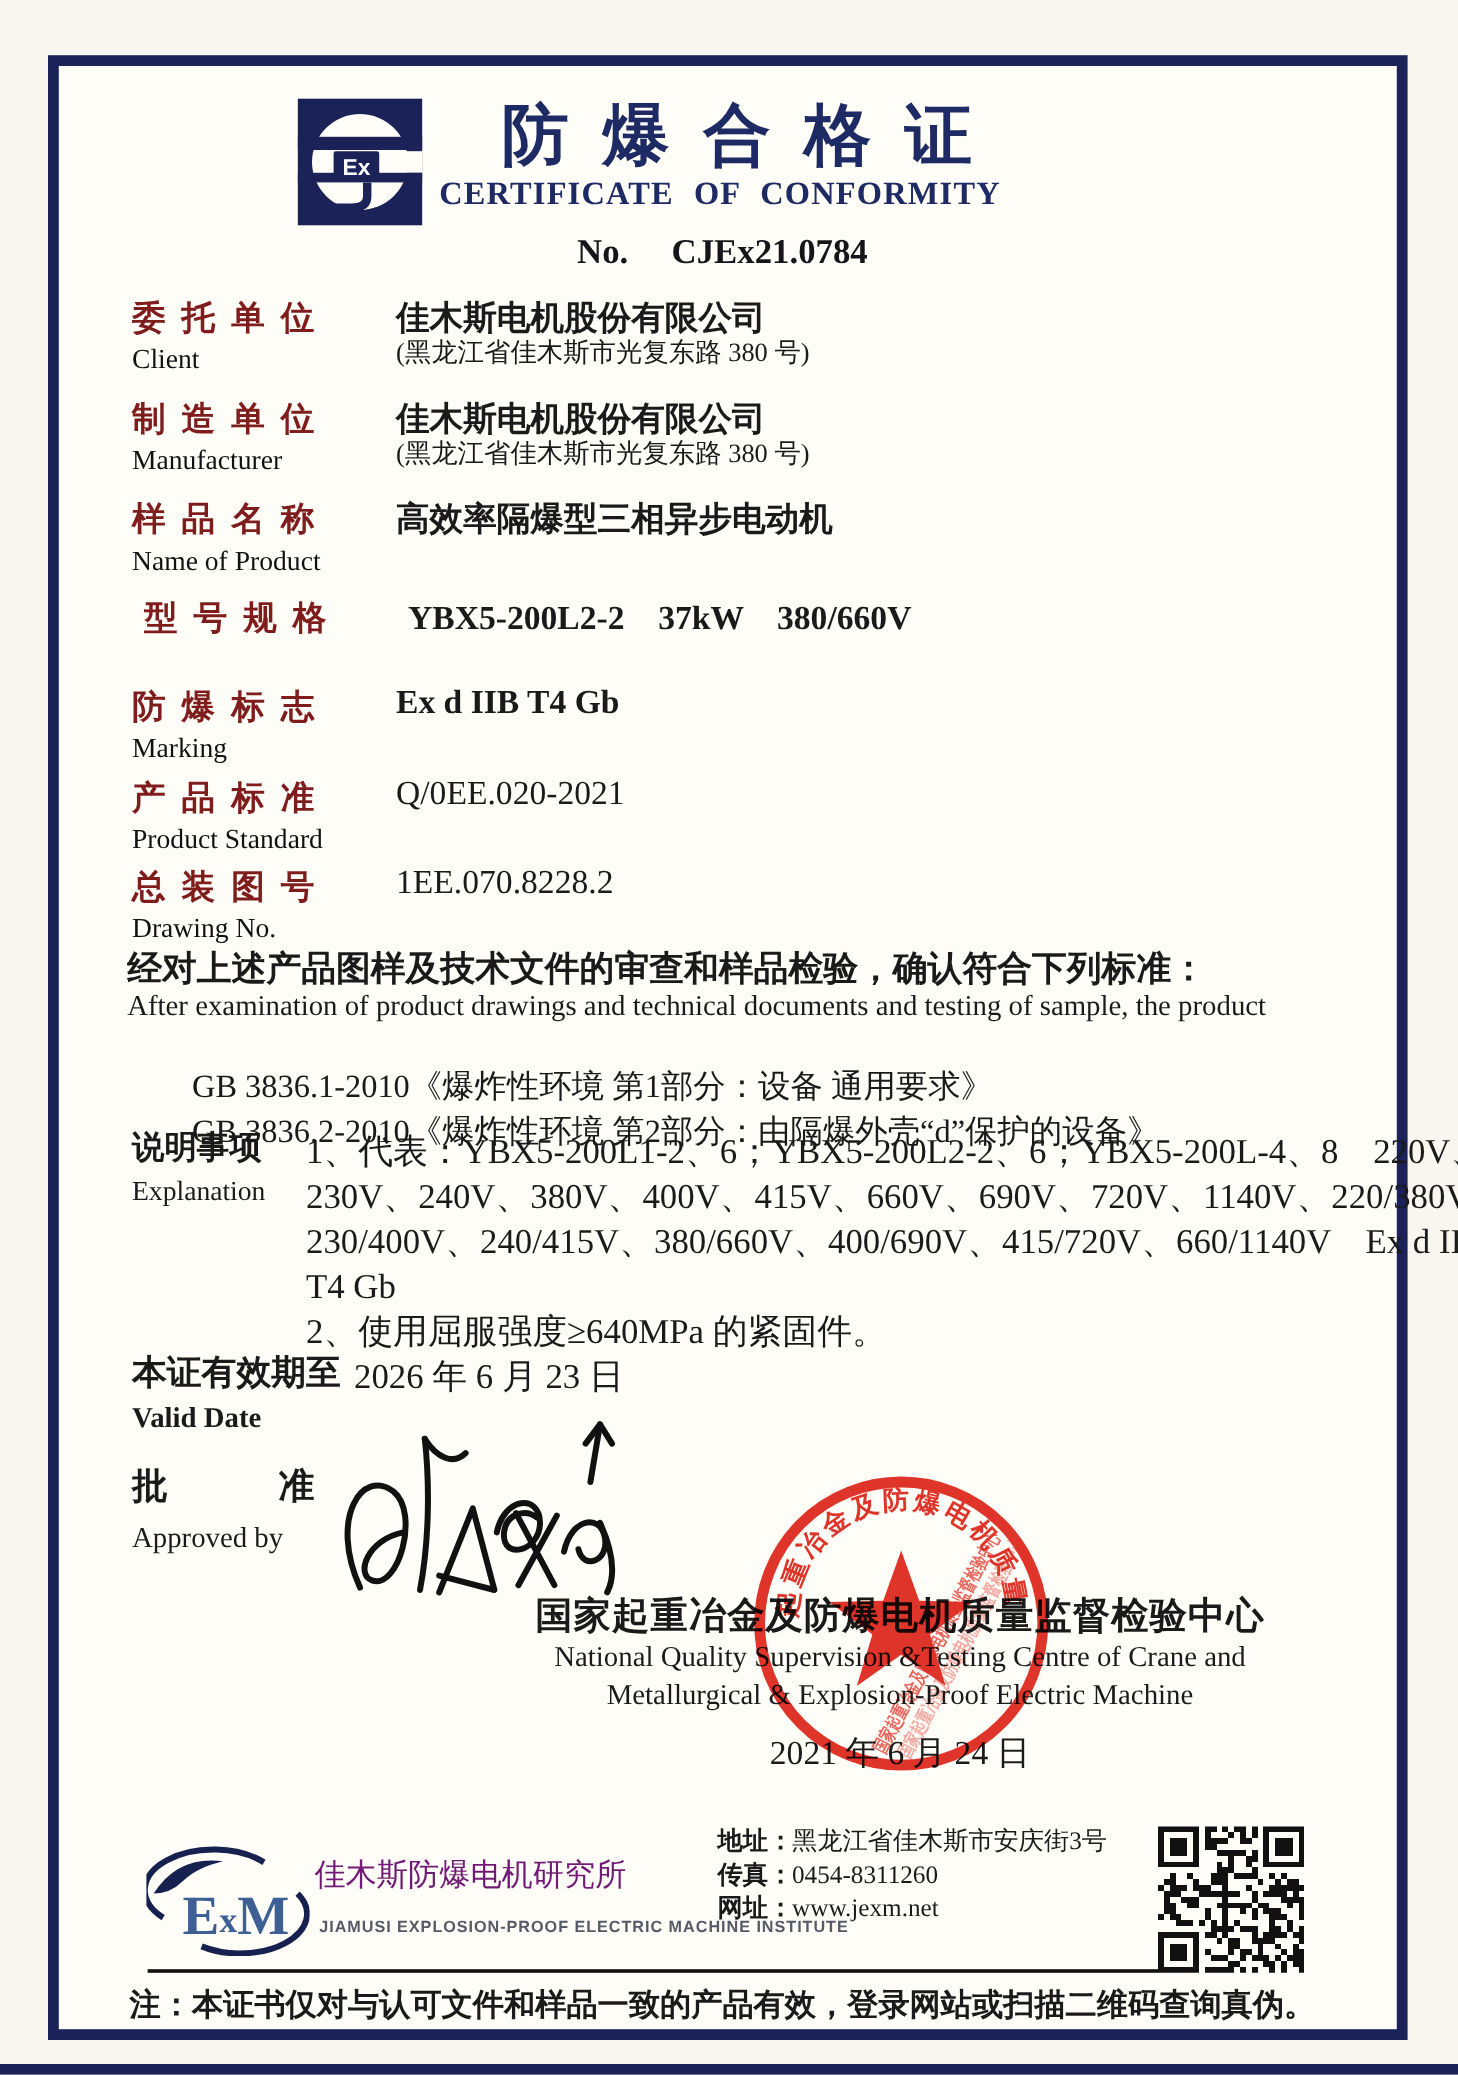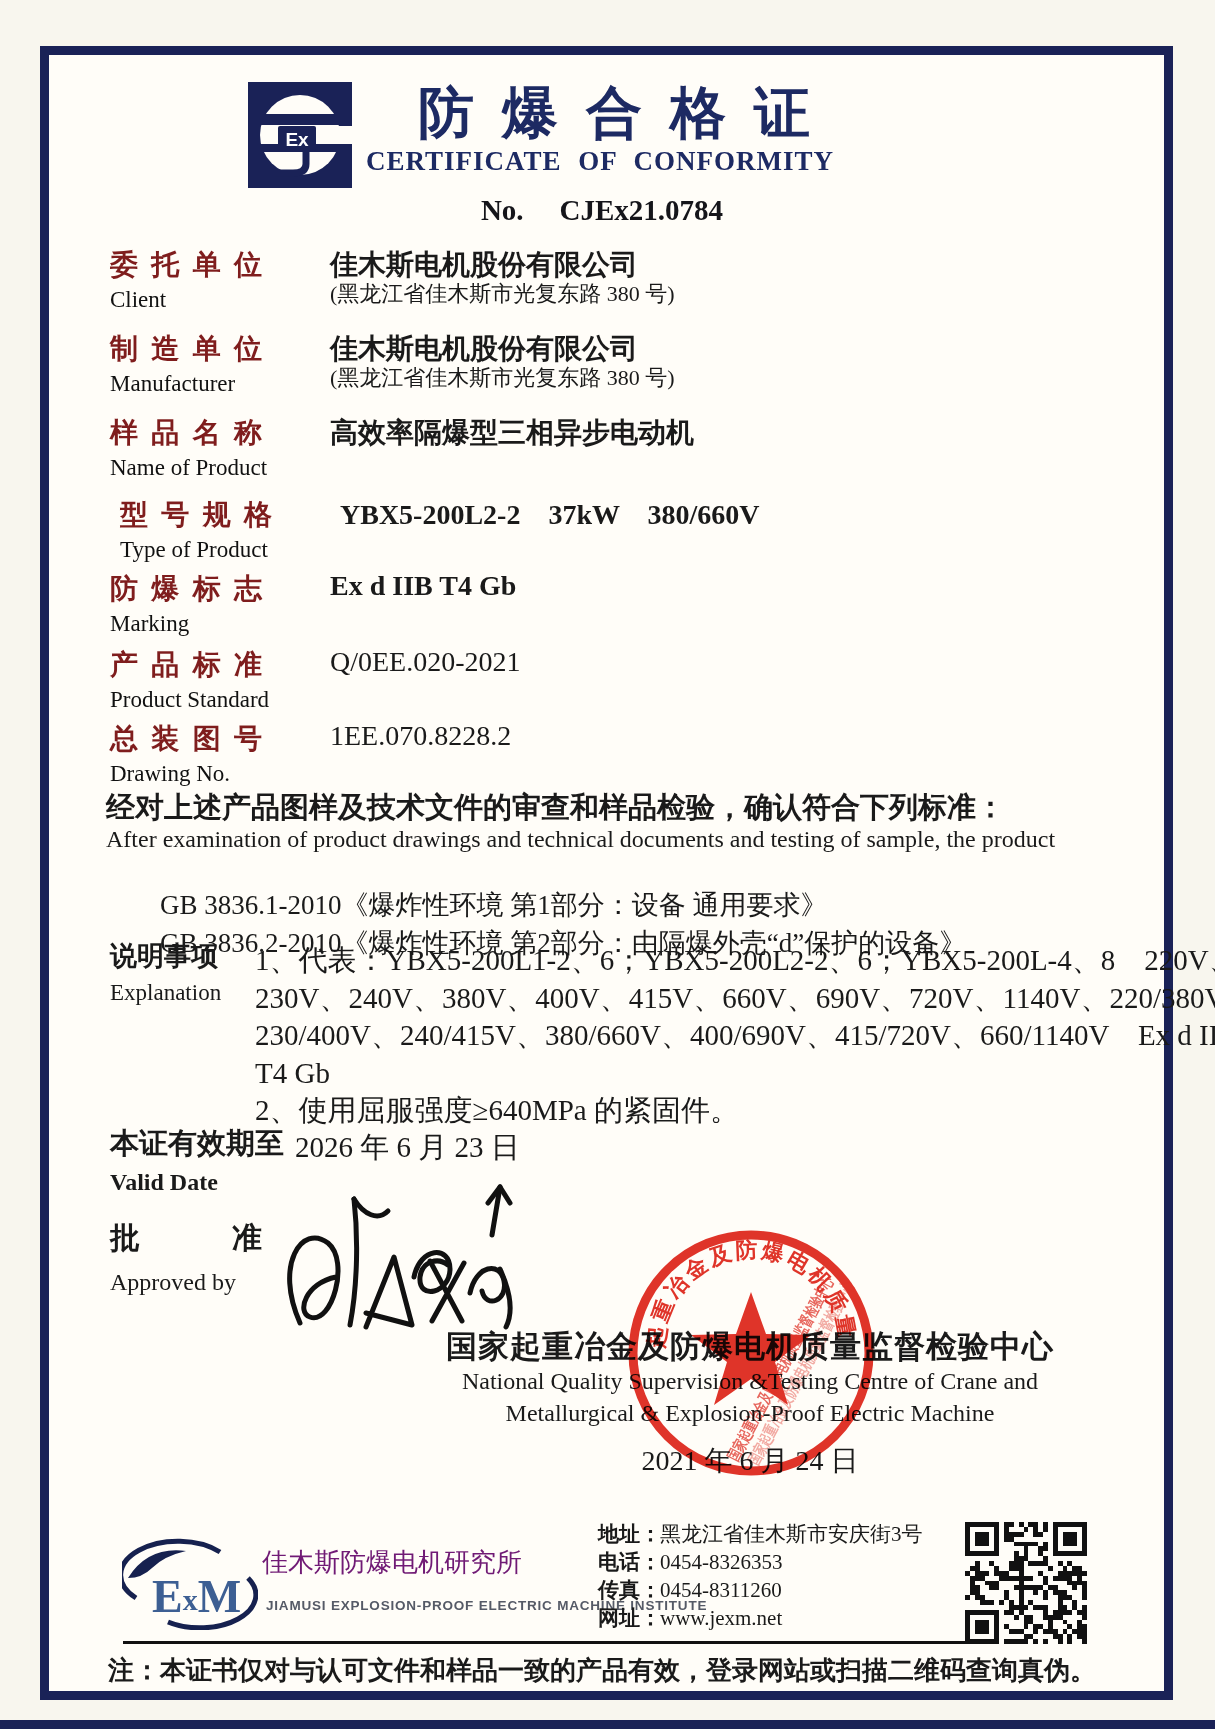--- a/index.html
+++ b/index.html
@@ -152,21 +152,20 @@
   <span class="f-value">佳木斯电机股份有限公司</span>
   <span class="f-sub">(黑龙江省佳木斯市光复东路 380 号)</span>
 </div>
 <div class="abs field" style="top:414px;">
   <span class="f-label-cn">样品名称</span>
   <span class="f-label-en">Name of Product</span>
   <span class="f-value">高效率隔爆型三相异步电动机</span>
 </div>
 <div class="abs field" style="top:496px;margin-left:10px;">
   <span class="f-label-cn">型号规格</span>
-  <span class="f-label-en">Type of Product</span>
   <span class="f-value">YBX5-200L2-2　37kW　380/660V</span>
 </div>
 <div class="abs field" style="top:570px;">
   <span class="f-label-cn">防爆标志</span>
   <span class="f-label-en">Marking</span>
   <span class="f-value">Ex d IIB T4 Gb</span>
 </div>
 <div class="abs field plain" style="top:646px;">
   <span class="f-label-cn">产品标准</span>
   <span class="f-label-en">Product Standard</span>
@@ -252,23 +251,20 @@
   <text x="30" y="74" font-family="Liberation Serif, serif" font-weight="bold" fill="#3d5f93">
     <tspan font-size="46">E</tspan><tspan font-size="30" dy="-2">x</tspan><tspan font-size="46" dy="2">M</tspan>
   </text>
 </svg>
 <div class="abs inst-cn">佳木斯防爆电机研究所</div>
 <div class="abs inst-en">JIAMUSI EXPLOSION-PROOF ELECTRIC MACHINE INSTITUTE</div>
 
 <div class="abs contacts">
   <div class="contact-row">
     <span class="lab">地址：</span><span>黑龙江省佳木斯市安庆街3号</span>
-  </div>
-  <div class="contact-row">
-    <span class="lab">电话：</span><span>0454-8326353</span>
   </div>
   <div class="contact-row">
     <span class="lab">传真：</span><span>0454-8311260</span>
   </div>
   <div class="contact-row">
     <span class="lab">网址：</span><span>www.jexm.net</span>
   </div>
 </div>
 
 <svg class="abs qr" id="qr-svg" viewBox="0 0 25 25" shape-rendering="crispEdges">

